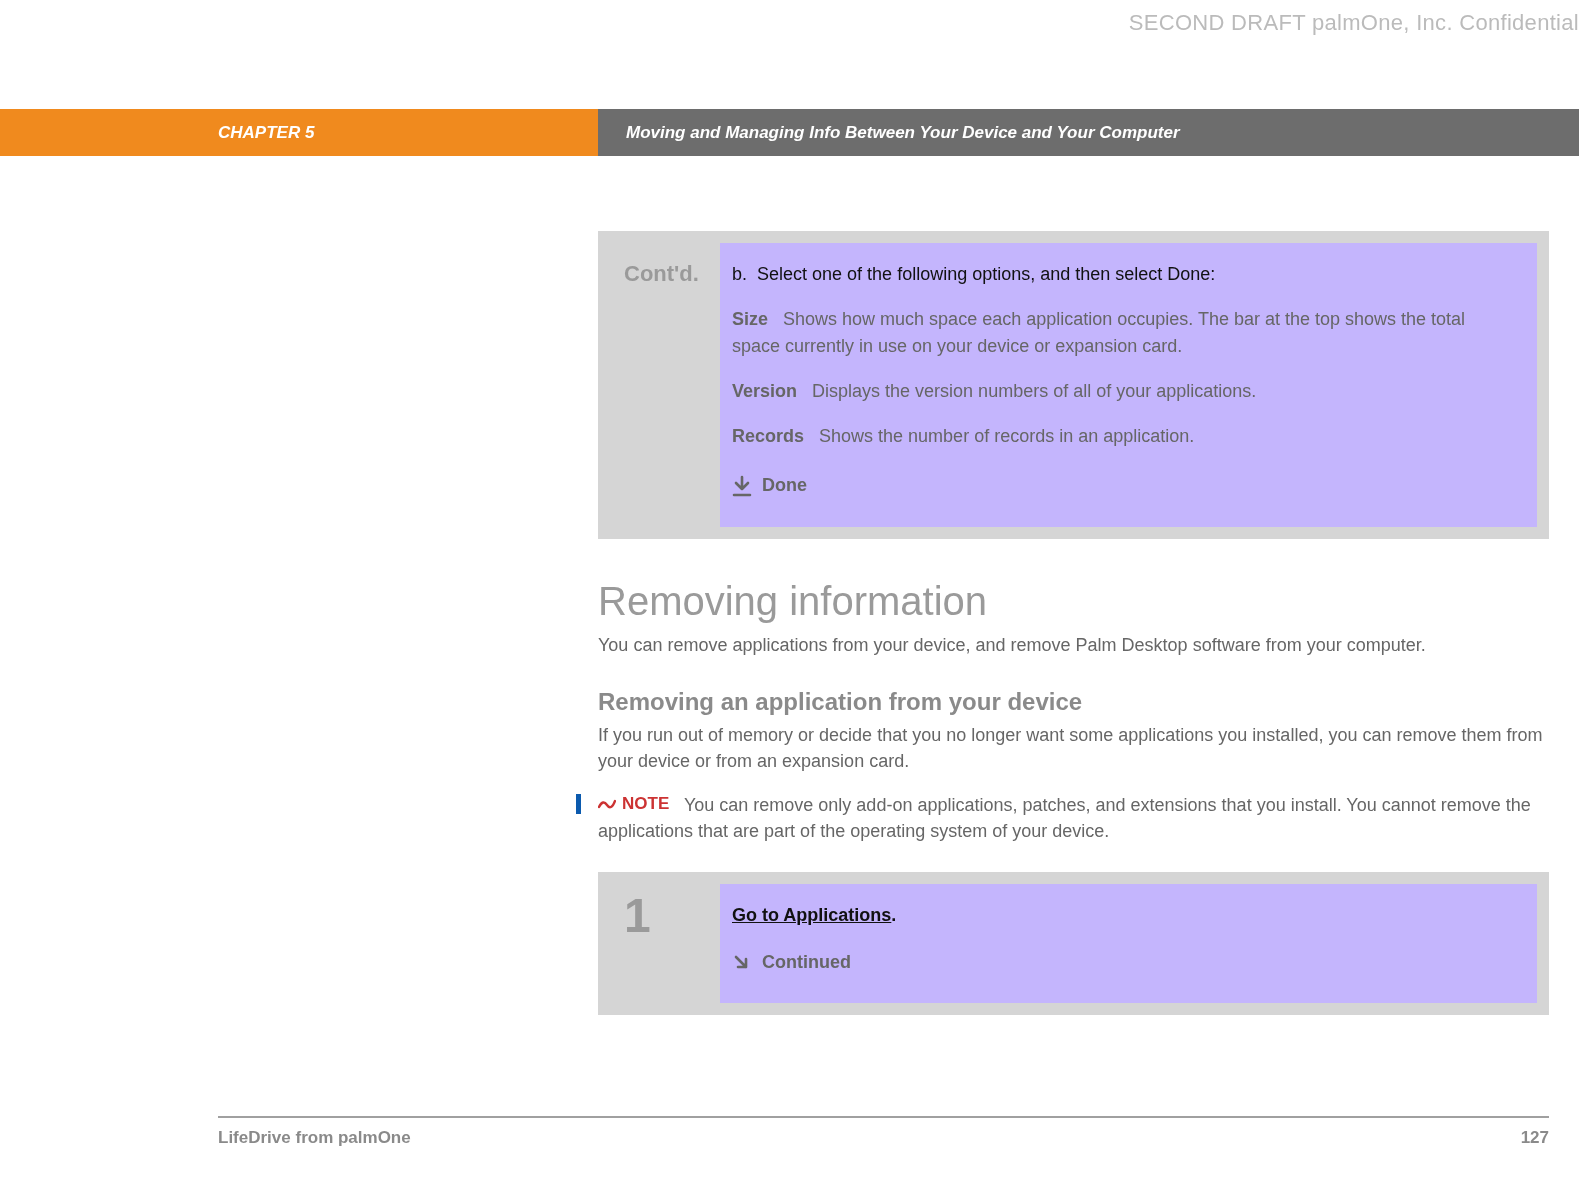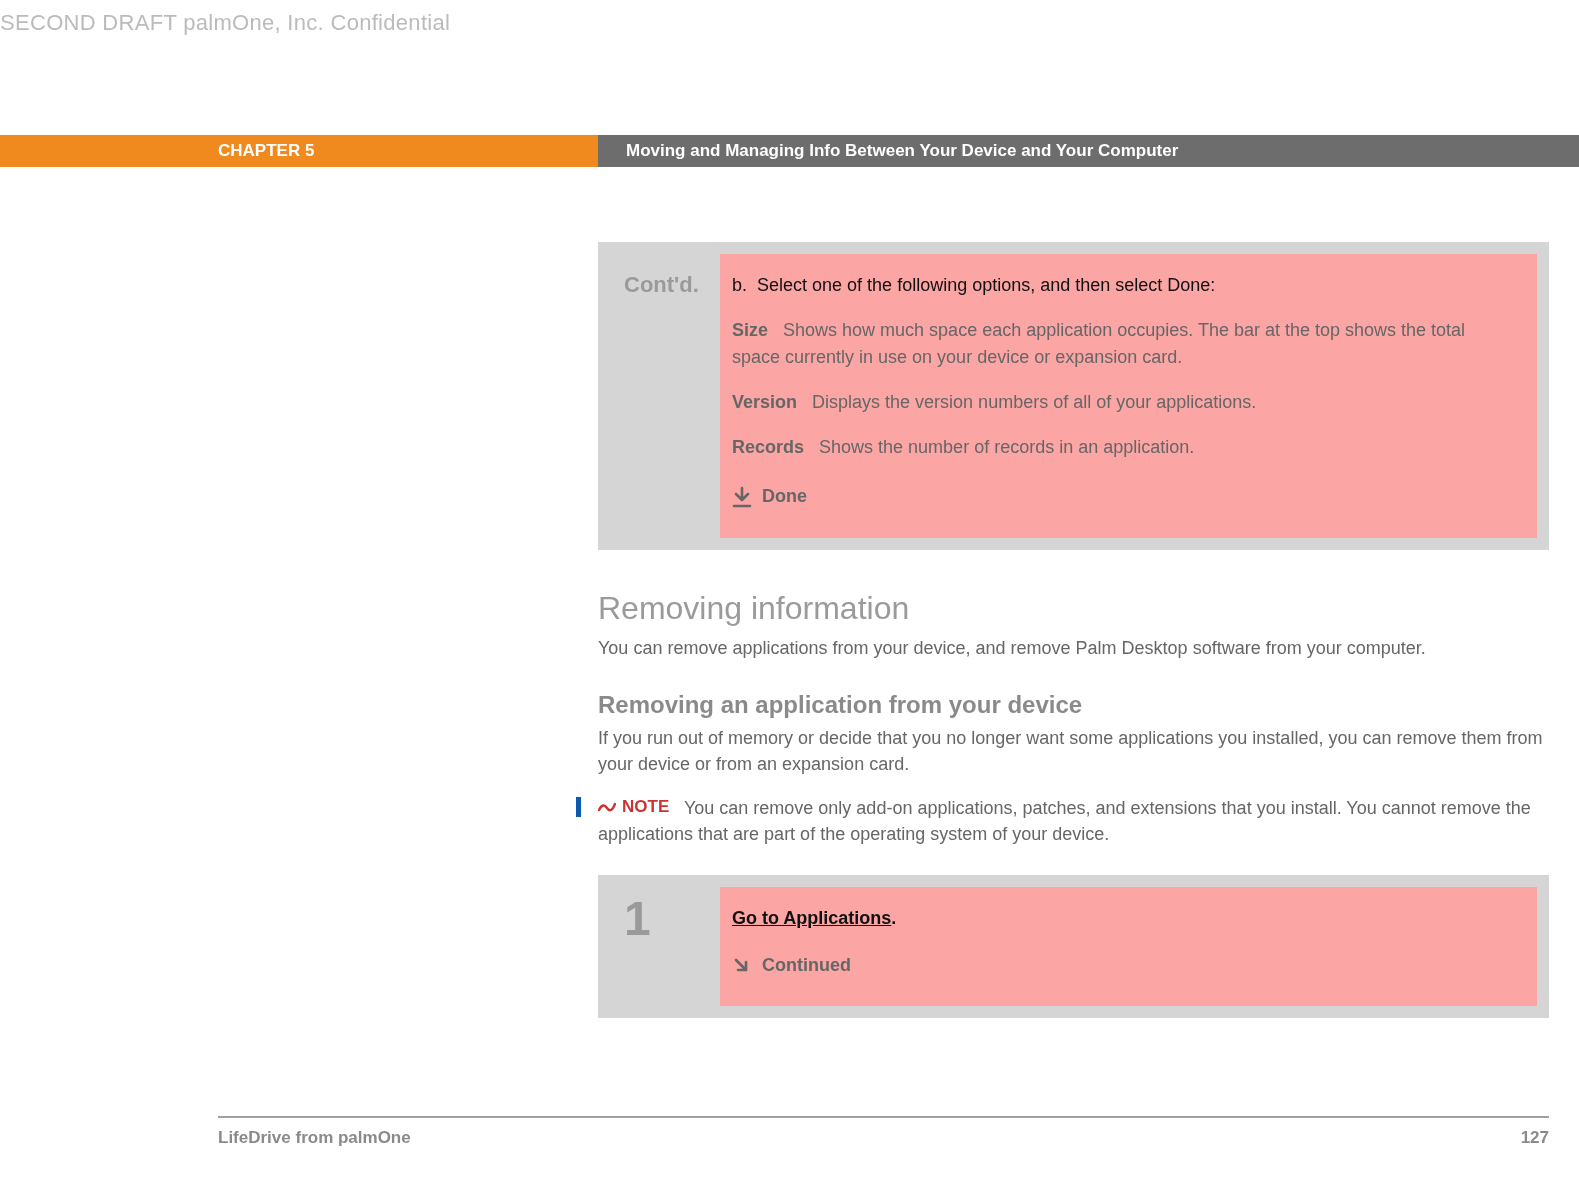--- a/index.html
+++ b/index.html
@@ -7,31 +7,32 @@
     padding: 0;
     font-family: Arial, Helvetica, sans-serif;
     background: #fff;
     color: #333;
     width: 1579px;
     height: 1178px;
     position: relative;
     box-sizing: border-box;
   }
   .watermark {
-    text-align: left;
+    text-align: right;
     color: #bbb;
     font-size: 22px;
     padding-top: 10px;
     letter-spacing: 0.3px;
   }
   .chapter-bar {
-    margin-top: 99px;
-    display: flex;
-    height: 32px;
+    margin-top: 73px;
+    display: flex;
+    height: 47px;
     width: 100%;
+    font-style: italic;
   }
   .chapter-left {
     width: 598px;
     background: #f08a1e;
     color: #fff;
     font-weight: bold;
     font-size: 17px;
     display: flex;
     align-items: center;
     justify-content: flex-start;
@@ -48,21 +49,21 @@
     align-items: center;
     padding-left: 28px;
   }
   .content {
     margin-left: 598px;
     margin-right: 30px;
     margin-top: 75px;
   }
   .box {
     border: 12px solid #d5d5d5;
-    background: #fca5a5;
+    background: #c4b5fd;
     display: flex;
     margin-bottom: 40px;
   }
   .box-left {
     width: 110px;
     background: #d5d5d5;
     color: #9a9a9a;
     font-weight: bold;
     font-size: 22px;
     padding: 18px 12px 12px 14px;
@@ -92,21 +93,21 @@
     color: #666;
     font-weight: bold;
     font-size: 18px;
     display: inline-flex;
     align-items: center;
     margin-top: 22px;
   }
   .done svg, .continued svg { margin-right: 10px; }
   .h1 {
     color: #9a9a9a;
-    font-size: 32px;
+    font-size: 40px;
     font-weight: normal;
     margin: 1px 0 8px 0;
   }
   .p {
     color: #666;
     font-size: 18px;
     line-height: 1.45;
     margin: 0 0 30px 0;
   }
   .h2 {

